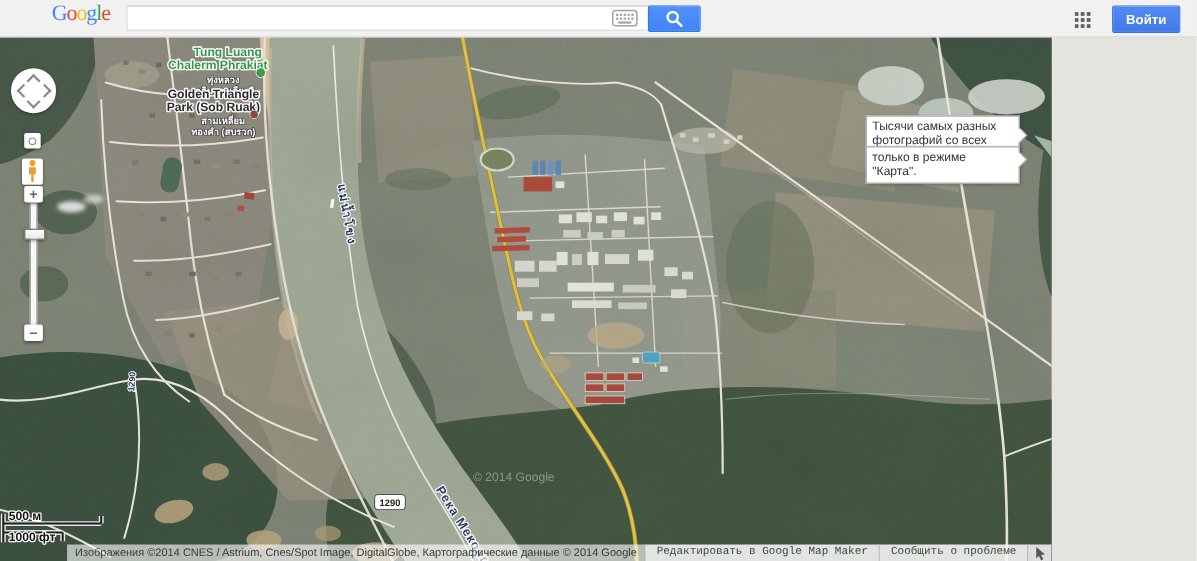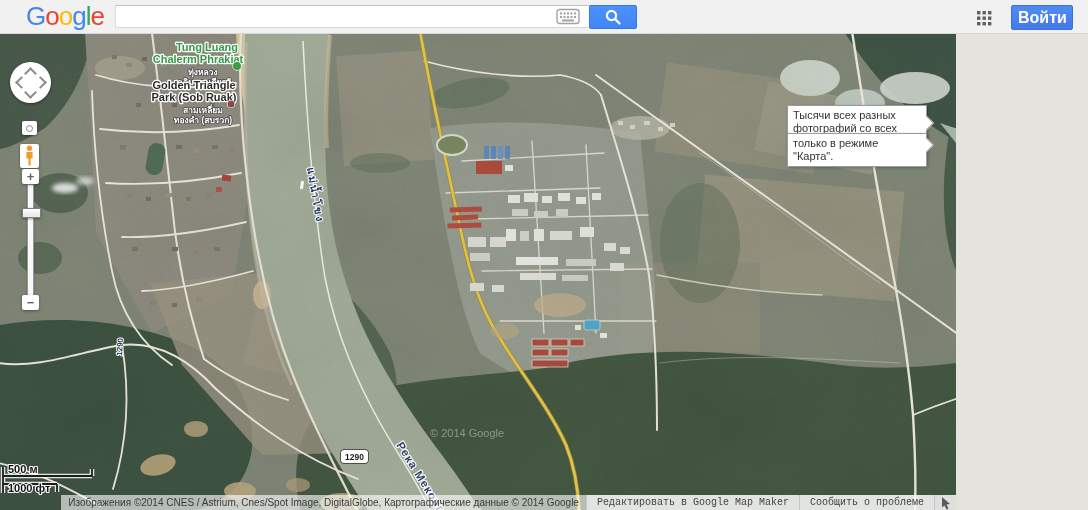--- a/index.html
+++ b/index.html
@@ -1,26 +1,26 @@
 <!DOCTYPE html>
 <html><head>
 <meta charset="utf-8">
 <style>
   html,body{margin:0;padding:0;background:#fff;}
   #app{position:relative;width:1088px;height:510px;overflow:hidden;font-family:"Liberation Sans",sans-serif;background:#e5e3dd;}
 
   
   #header{position:absolute;left:0;top:0;width:1088px;height:33px;background:#f1f1f1;border-bottom:1px solid #d8d8d8;z-index:30;}
-  #logo{position:absolute;left:26px;top:1px;font-family:Liberation Sans, sans-serif;font-size:26px;letter-spacing:-1px;cursor:pointer;}
+  #logo{position:absolute;left:47px;top:1px;font-family:Liberation Serif, serif;font-size:20px;letter-spacing:-1px;cursor:pointer;}
   #logo .l1{color:#4285f4}#logo .l2{color:#ea4335}#logo .l3{color:#fbbc05}#logo .l4{color:#4285f4}#logo .l5{color:#34a853}#logo .l6{color:#ea4335}
   #searchbox{position:absolute;left:115px;top:5px;width:462px;height:21px;background:#fff;border:1px solid #d9d9d9;border-top:1px solid #c0c0c0;font-size:13px;padding:0 28px 0 8px;outline:none;box-sizing:content-box;}
   #kbbtn{position:absolute;left:556px;top:8px;width:24px;height:17px;border:0;background:transparent;padding:0;cursor:pointer;}
   #searchbtn{position:absolute;left:589px;top:5px;width:48px;height:24px;border:1px solid #3079ed;border-radius:2px;background:linear-gradient(#4d90fe,#4285f4);cursor:pointer;padding:0;}
   #gridicon{position:absolute;left:977px;top:11px;width:15px;height:15px;cursor:pointer;}
-  #signin{position:absolute;left:1011px;top:5px;width:62px;height:25px;border:1px solid #3874d8;border-radius:2px;background:linear-gradient(#508bf5,#4479e8);color:#fff;font-size:16px;font-weight:bold;font-family:"Liberation Sans",sans-serif;cursor:pointer;}
+  #signin{position:absolute;left:1011px;top:5px;width:62px;height:25px;border:1px solid #3874d8;border-radius:2px;background:linear-gradient(#508bf5,#4479e8);color:#fff;font-size:12px;font-weight:bold;font-family:"Liberation Sans",sans-serif;cursor:pointer;}
 
   
   #map{position:absolute;left:0;top:33px;width:956px;height:477px;overflow:hidden;cursor:grab;}
   #mapsvg{position:absolute;left:0;top:0;}
 
   
   .ctl{position:absolute;background:#fff;box-shadow:0 1px 3px rgba(0,0,0,.4);z-index:10;}
   #panctl{left:10px;top:29px;width:41px;height:41px;border-radius:50%;cursor:pointer;}
   .chev{position:absolute;width:7px;height:7px;border-top:2px solid #8b8b8b;border-left:2px solid #8b8b8b;}
   .chev.up{left:16px;top:7px;transform:rotate(45deg);}
@@ -382,21 +382,21 @@
         <circle cx="6.5" cy="3.2" r="2.7" fill="#ef9c2e"></circle>
         <path d="M3.4,7 L9.6,7 L9.6,13.5 L7.6,13.5 L7.6,20.5 L5.4,20.5 L5.4,13.5 L3.4,13.5 Z" fill="#ef9c2e"></path>
       </svg>
     </div>
     <button id="zoominbtn" class="ctl">+</button>
     <div id="slidertrack"></div>
     <div id="sliderhandle" class="ctl"></div>
     <button id="zoomoutbtn" class="ctl">−</button>
 
     <div id="tooltip1" class="tooltip">
-      <div>Тысячи всех разных</div>
+      <div>Тысячи самых разных</div>
       <div>фотографий со всех уголков</div>
       <span class="arrow"></span>
     </div>
     <div id="tooltip2" class="tooltip">
       <div>только в режиме "Карта".</div>
       <span class="arrow"></span>
     </div>
 
     <div id="mapcard" class="card">
       <div class="thumb"></div>

